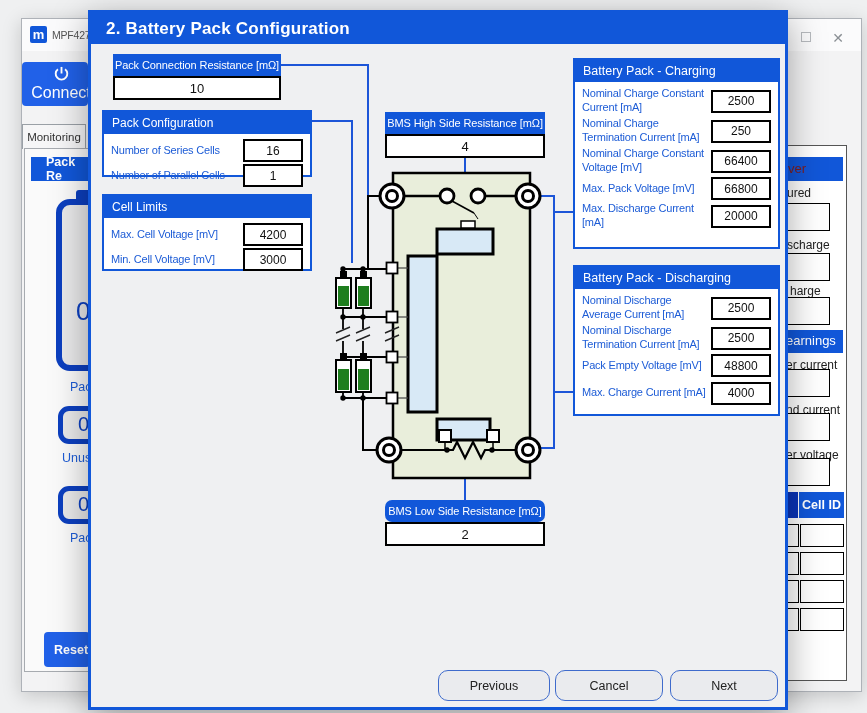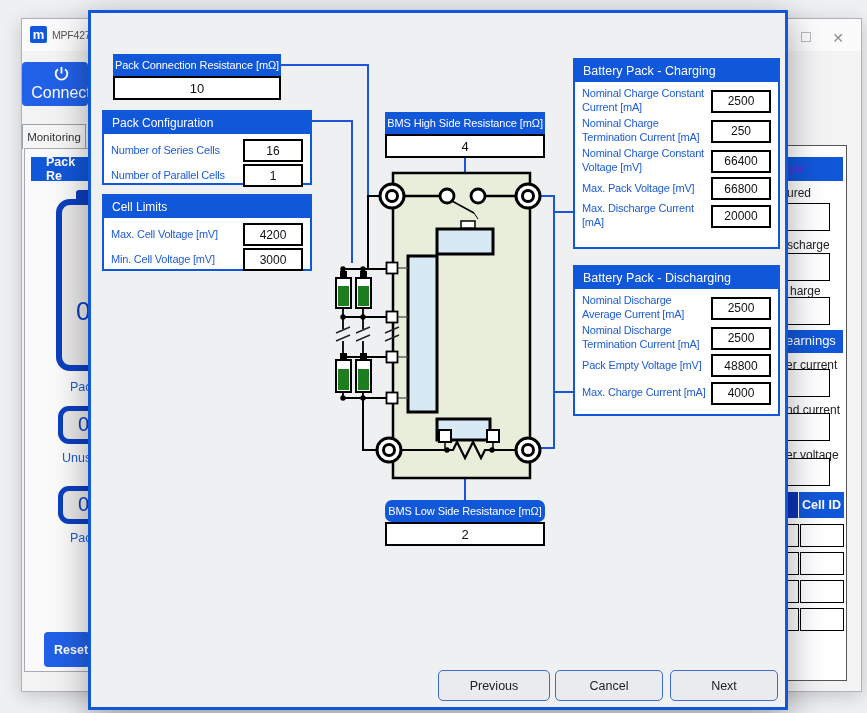--- a/index.html
+++ b/index.html
@@ -31,21 +31,21 @@
   .vbox{background:#fff;border:2px solid #000;display:flex;align-items:center;justify-content:center;font-size:13px;color:#111;}
   .group{border:2px solid #1157d9;background:#fff;}
   .gh{background:#1157d9;color:#fff;font-size:12px;padding:4px 8px;white-space:nowrap;}
   .gbody{padding:3px 7px;}
   .prow{display:flex;align-items:center;justify-content:space-between;margin:2px 0;min-height:28px;}
   .prow.sl{min-height:21px;}
   .plabel{color:#1d5cd6;font-size:11px;letter-spacing:-0.2px;line-height:1.25;width:128px;}
   .plabel.wide{width:auto;white-space:nowrap;}
   .pinput{width:56px;height:19px;background:#fff;border:2px solid #000;display:flex;align-items:center;justify-content:center;font-size:12px;color:#111;flex-shrink:0;}
   .conn{background:#1c55d8;}
-  .dlg-btn{background:#eaebee;border:1px solid #3f6bcc;border-radius:5px;color:#222;font-size:12.5px;display:flex;align-items:center;justify-content:center;cursor:default;}
+  .dlg-btn{background:#eaebee;border:1px solid #3f6bcc;border-radius:10px;color:#222;font-size:12.5px;display:flex;align-items:center;justify-content:center;cursor:default;}
 </style>
 </head>
 <body>
 
 <div id="stage">
 
   <div class="abs app-window" style="left:21px;top:18px;width:841px;height:674px;"></div>
   <div class="abs titlebar" style="left:22px;top:19px;width:839px;height:32px;"></div>
   <div class="abs logo" style="left:30px;top:26px;width:17px;height:17px;">m</div>
   <div class="abs win-title" style="left:52px;top:29px;">MPF4279</div>
@@ -78,21 +78,21 @@
   <div class="abs pill" style="left:58px;top:486px;width:42px;height:38px;"></div>
   <div class="abs mid0" style="left:78px;top:493px;">0</div>
   <div class="abs blue-lbl" style="left:70px;top:531px;">Pac</div>
 
   <div class="abs btn-blue" style="left:44px;top:632px;width:46px;height:35px;align-items:flex-start;padding-left:10px;font-weight:600;font-size:12.5px;justify-content:center;">
     <span>Reset I</span>
   </div>
 
   <div class="abs" style="left:700px;top:145px;width:147px;height:536px;background:#fff;border:1px solid #555;"></div>
   <div class="abs blue-strip" style="left:701px;top:157px;width:142px;height:24px;"></div>
-  <div class="abs" style="left:788px;top:161px;color:#6d28d9;font-size:13px;">ver</div>
+  <div class="abs" style="left:788px;top:161px;color:#7f1d1d;font-size:13px;">ver</div>
   <div class="abs blk-lbl" style="left:787px;top:186px;">ured</div>
   <div class="abs inbox" style="left:730px;top:203px;width:100px;height:28px;"></div>
   <div class="abs blk-lbl" style="left:787px;top:238px;">scharge</div>
   <div class="abs inbox" style="left:730px;top:253px;width:100px;height:28px;"></div>
   <div class="abs blk-lbl" style="left:790px;top:284px;">harge</div>
   <div class="abs inbox" style="left:730px;top:297px;width:100px;height:28px;"></div>
   <div class="abs blue-strip" style="left:701px;top:330px;width:142px;height:23px;"></div>
   <div class="abs" style="left:786px;top:333px;color:#fff;font-size:13px;">earnings</div>
   <div class="abs blk-lbl" style="left:786px;top:358px;">er current</div>
   <div class="abs inbox" style="left:730px;top:369px;width:100px;height:28px;"></div>
@@ -106,25 +106,28 @@
   <div class="abs tcell" style="left:760px;top:524px;width:39px;height:23px;"></div>
   <div class="abs tcell" style="left:800px;top:524px;width:44px;height:23px;"></div>
   <div class="abs tcell" style="left:760px;top:552px;width:39px;height:23px;"></div>
   <div class="abs tcell" style="left:800px;top:552px;width:44px;height:23px;"></div>
   <div class="abs tcell" style="left:760px;top:580px;width:39px;height:23px;"></div>
   <div class="abs tcell" style="left:800px;top:580px;width:44px;height:23px;"></div>
   <div class="abs tcell" style="left:760px;top:608px;width:39px;height:23px;"></div>
   <div class="abs tcell" style="left:800px;top:608px;width:44px;height:23px;"></div>
 
   <div class="abs dialog" style="left:88px;top:10px;width:700px;height:700px;z-index:10;"></div>
+  <div class="abs dlg-titlebar" style="left:91px;top:13px;width:694px;height:31px;z-index:11;">
+    <span>2. Battery Pack Configuration</span>
+  </div>
 
   <div class="abs hdr-sm" style="left:113px;top:54px;width:168px;height:22px;z-index:11;">Pack Connection Resistance [mΩ]</div>
   <div class="abs vbox" style="left:113px;top:76px;width:168px;height:24px;z-index:11;">10</div>
 
-  <div class="abs group" style="left:102px;top:110px;width:210px;height:75px;z-index:11;">
+  <div class="abs group" style="left:102px;top:110px;width:210px;height:67px;z-index:11;">
     <div class="gh">Pack Configuration</div>
     <div class="gbody">
       <div class="prow sl">
         <span class="plabel wide">Number of Series Cells</span>
         <span class="pinput">16</span>
       </div>
       <div class="prow sl">
         <span class="plabel wide">Number of Parallel Cells</span>
         <span class="pinput">1</span>
       </div>

